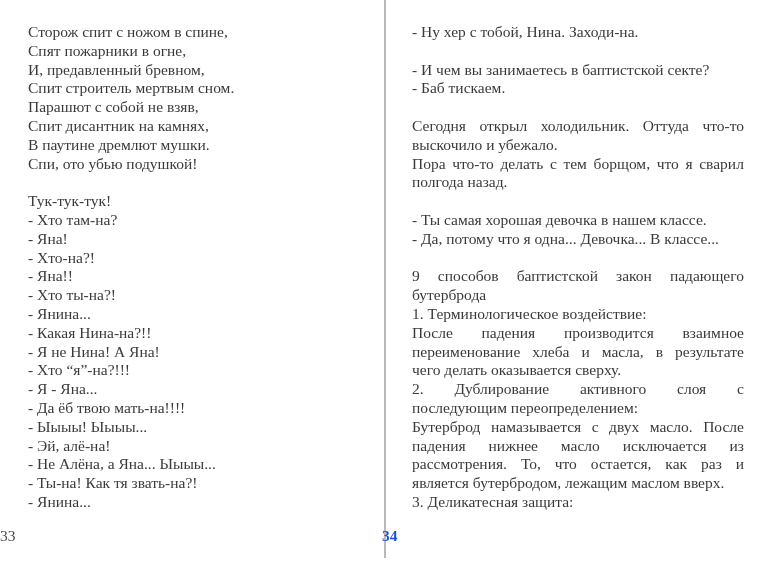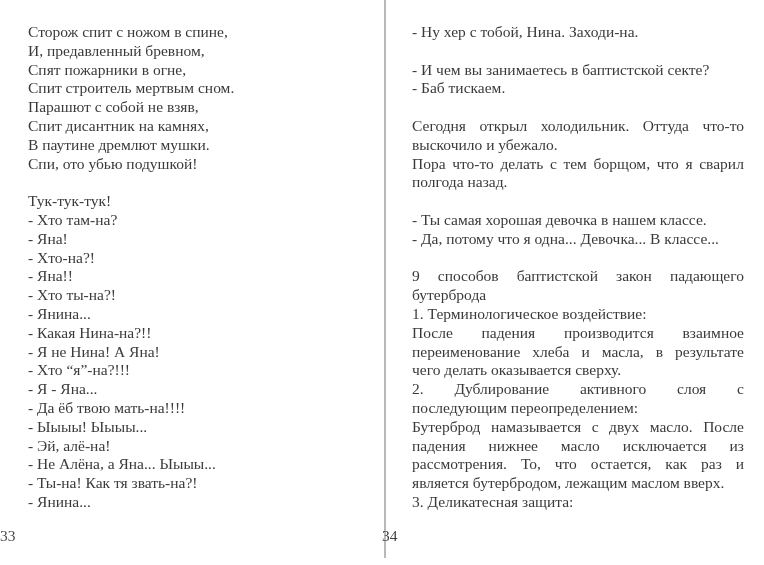--- a/index.html
+++ b/index.html
@@ -51,22 +51,22 @@
   .pagenum.right { left: 382px; }
 </style>
 </head>
 <body style="background: rgb(255, 255, 255);">
 
 <div class="spread">
 
   <div class="page left" style="color: rgb(58, 58, 58);">
     <div id="left-lines">
         <div class="line">Сторож спит с ножом в спине,</div>
+        <div class="line">Спят пожарники в огне,</div>
         <div class="line">И, предавленный бревном,</div>
-        <div class="line">Спят пожарники в огне,</div>
         <div class="line">Спит строитель мертвым сном.</div>
         <div class="line">Парашют с собой не взяв,</div>
         <div class="line">Спит дисантник на камнях,</div>
         <div class="line">В паутине дремлют мушки.</div>
         <div class="line">Спи, ото убью подушкой!</div>
         <div class="line">&nbsp;</div>
         <div class="line">Тук-тук-тук!</div>
         <div class="line">- Хто там-на?</div>
         <div class="line">- Яна!</div>
         <div class="line">- Хто-на?!</div>
@@ -175,15 +175,15 @@
           <span>раз</span>
           <span>и</span>
         </div>
         <div class="line">является бутербродом, лежащим маслом вверх.</div>
         <div class="line">3. Деликатесная защита:</div>
       </div>
   </div>
 
   <div class="pagenum left" style="color: rgb(74, 74, 74);">33</div>
 
-  <div class="pagenum right" style="color: #404040;">34</div>
+  <div class="pagenum right" style="color: #1d4ed8; font-weight: bold;">34</div>
 
 </div>
 
 </body></html>

